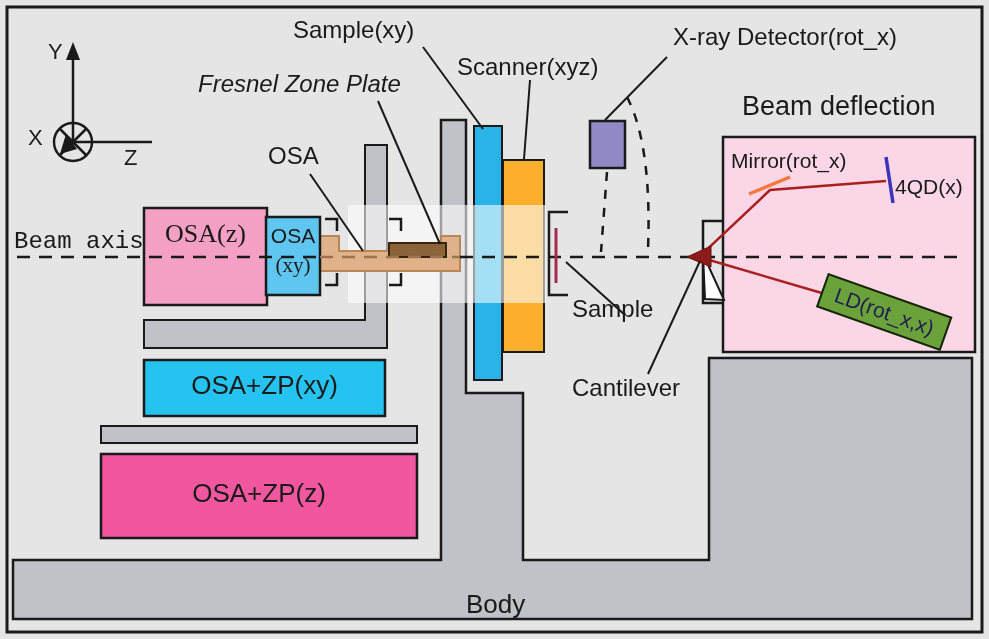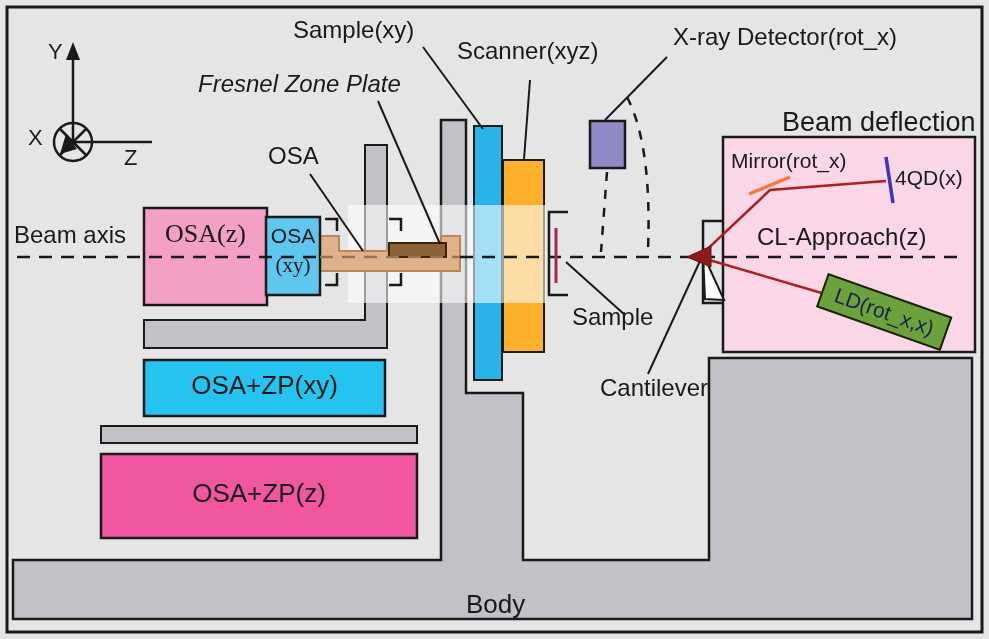--- a/index.html
+++ b/index.html
@@ -12,30 +12,30 @@
   .lbl{position:absolute;white-space:nowrap;color:var(--text);line-height:1.05;}
   .s24{font-size:24px;}
   .s21{font-size:21px;}
   .s22{font-size:22px;}
   .s26{font-size:26px;}
   .s27{font-size:27px;}
   .ctr{text-align:center;}
   
   .l-samplexy{left:293px;top:17px;}
   .l-fresnel{left:198px;top:71px;font-style:italic;}
-  .l-scanner{left:457px;top:38px;}
+  .l-scanner{left:457px;top:54px;}
   .l-xray{left:637px;top:24px;margin-left:36px;}
-  .l-beamdef{left:742px;top:108px;margin-left:40px;}
-  .l-beamaxis{left:14px;top:222px;}
+  .l-beamdef{left:742px;top:92px;}
+  .l-beamaxis{left:14px;top:229px;font-family:Liberation Mono, monospace;}
   .l-osa{left:268px;top:143px;}
-  .l-sample{left:572px;top:304px;}
-  .l-cantilever{left:572px;top:375px;margin-left:28px;}
+  .l-sample{left:572px;top:296px;}
+  .l-cantilever{left:572px;top:375px;}
   .l-body{left:466px;top:591px;}
   .l-mirror{left:731px;top:150px;text-align:center;}
-  .l-qd{left:895px;top:167px;text-align:right;}
+  .l-qd{left:895px;top:176px;text-align:right;}
   .l-clapproach{left:757px;top:224px;}
   .l-osaz{left:144px;top:220px;width:123px;font-family:Liberation Serif, serif;}
   .l-osaxy1{left:266px;top:225px;width:54px;}
   .l-osaxy2{left:266px;top:254px;width:54px;font-family:Liberation Serif, serif;}
   .l-osazpxy{left:144px;top:372px;width:241px;}
   .l-osazpz{left:101px;top:480px;width:316px;}
   .l-ax-y{left:48px;top:40px;}
   .l-ax-x{left:28px;top:126px;}
   .l-ax-z{left:124px;top:146px;}
   
@@ -127,21 +127,20 @@
   <span class="lbl s24 l-scanner">Scanner(xyz)</span>
   <span class="lbl s24 l-xray">X-ray Detector(rot_x)</span>
   <span class="lbl s27 l-beamdef">Beam deflection</span>
   <span class="lbl s24 l-beamaxis">Beam axis</span>
   <span class="lbl s24 l-osa">OSA</span>
   <span class="lbl s24 l-sample">Sample</span>
   <span class="lbl s24 l-cantilever">Cantilever</span>
   <span class="lbl s26 l-body">Body</span>
   <span class="lbl s21 l-mirror">Mirror(rot_x)</span>
   <span class="lbl s21 l-qd">4QD(x)</span>
-  <span class="lbl s24 l-clapproach">CL-Approach(z)</span>
   <span class="lbl s26 ctr l-osaz">OSA(z)</span>
   <span class="lbl s21 ctr l-osaxy1">OSA</span>
   <span class="lbl s21 ctr l-osaxy2">(xy)</span>
   <span class="lbl s26 ctr l-osazpz">OSA+ZP(z)</span>
   <span class="lbl s26 ctr l-osazpxy">OSA+ZP(xy)</span>
   <span class="lbl s22 l-ax-y">Y</span>
   <span class="lbl s22 l-ax-x">X</span>
   <span class="lbl s22 l-ax-z">Z</span>
 
   <div class="ld-box">

